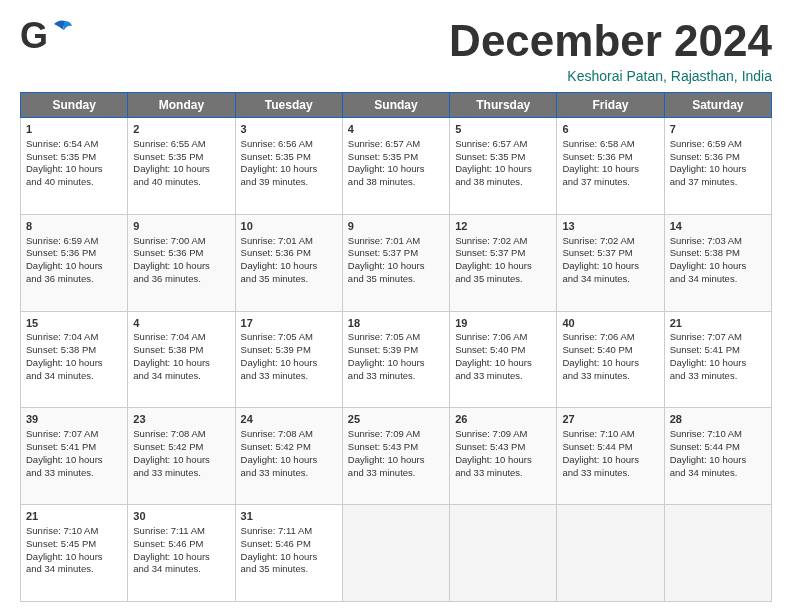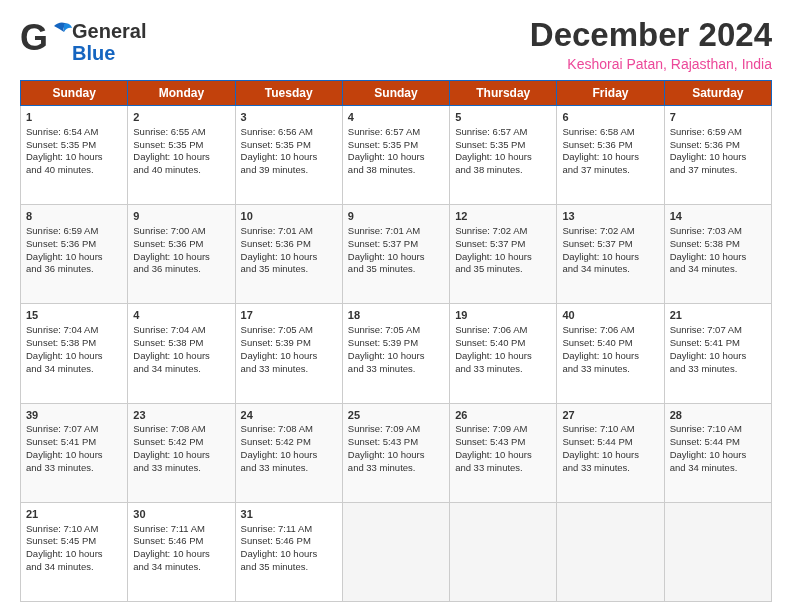--- a/index.html
+++ b/index.html
@@ -30,38 +30,38 @@
     }
     .logo-row {
       display: flex;
       align-items: center;
       gap: 4px;
     }
     .title-block {
       text-align: right;
     }
     .month-title {
-      font-size: 33px;
+      font-size: 44px;
       font-weight: bold;
       color: #333;
     }
     .subtitle {
       font-size: 14px;
-      color: #ec4899;
+      color: #0f766e;
       margin-top: 2px;
     }
     .calendar {
       flex: 1;
       border: 1px solid #ccc;
       border-collapse: collapse;
       width: 100%;
       table-layout: fixed;
     }
     .calendar th {
-      background: #c2410c;
+      background: #737373;
       color: #fff;
       font-size: 12px;
       font-weight: bold;
       text-align: center;
       padding: 5px 20px;
       border: 1px solid #1565c0;
     }
     .calendar td {
       vertical-align: top;
       border: 1px solid #ccc;
@@ -99,24 +99,20 @@
     <div class="logo">
       <div class="logo-row">
         <div style="position:relative;width:52px;height:44px;">
           
           <svg width="52" height="44" viewBox="0 0 52 44">
             <text x="0" y="32" font-size="36" font-weight="bold" fill="#333" font-family="Arial">G</text>
 
             <path d="M34 8 Q40 2 48 6 Q42 8 44 14 Q38 10 34 8Z" fill="#1565c0"></path>
             <path d="M44 6 Q50 4 52 10 Q47 9 44 14 Q44 9 44 6Z" fill="#1b88e0"></path>
           </svg>
-        </div>
-        <div style="display:flex;flex-direction:column;margin-left:-4px;margin-top:4px;">
-          <span style="font-size:20px;font-weight:bold;color:#333;line-height:1.1;">General</span>
-          <span style="font-size:20px;font-weight:bold;color:#1565c0;line-height:1.1;">Blue</span>
         </div>
       </div>
     </div>
     <div class="title-block">
       <div class="month-title">December 2024</div>
       <div class="subtitle">Keshorai Patan, Rajasthan, India</div>
     </div>
   </div>
 
   <table class="calendar">

